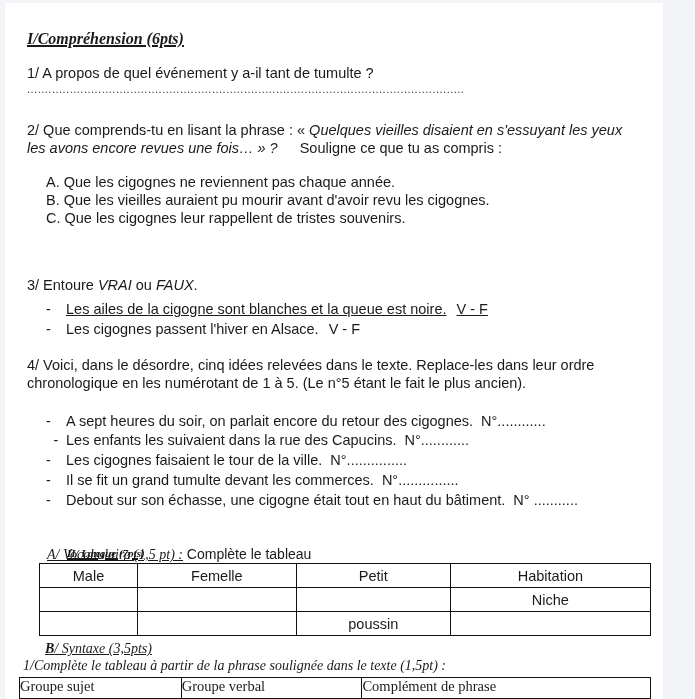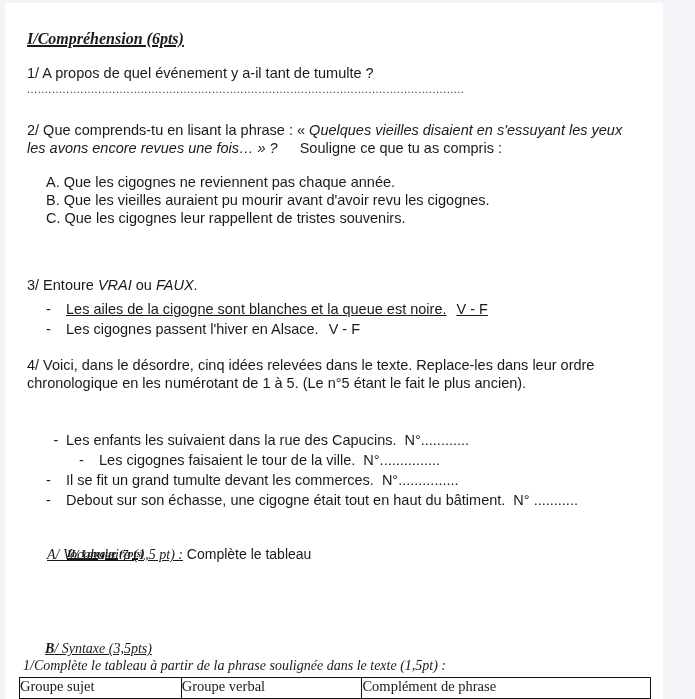--- a/index.html
+++ b/index.html
@@ -65,39 +65,64 @@
   <div class="abs list-line" style="left:41px; top:298px;text-decoration:underline;">
     <span class="dash">-</span><span>Les ailes de la cigogne sont blanches et la queue est noire.</span><span style="display:inline-block;width:10px"></span><span>V - F</span>
   </div>
   <div class="abs list-line" style="left:41px; top:318px;">
     <span class="dash">-</span><span>Les cigognes passent l'hiver en Alsace.</span><span style="display:inline-block;width:10px"></span><span>V - F</span>
   </div>
 
   <div class="abs q" style="left:22px; top:354px;">4/ Voici, dans le désordre, cinq idées relevées dans le texte. Replace-les  dans leur ordre</div>
   <div class="abs q" style="left:22px; top:372px;">chronologique en les numérotant de 1 à 5.  (Le n°5 étant le fait le plus ancien).</div>
 
+  <div class="abs list-line" style="left:41px; top:410px;">
+    <span class="dash">-</span><span>A sept heures du soir, on parlait encore du retour des cigognes.</span><span style="display:inline-block;width:8px"></span><span>N°............</span>
+  </div>
   <div class="abs list-line" style="left:41px; top:429px;text-align:center;">
     <span class="dash">-</span><span>Les enfants les suivaient dans la rue des Capucins.</span><span style="display:inline-block;width:8px"></span><span>N°............</span>
   </div>
-  <div class="abs list-line" style="left:41px; top:449px;margin-left:33px;">
+  <div class="abs list-line" style="left:41px; top:449px;">
     <span class="dash">-</span><span>Les cigognes faisaient le tour de la ville.</span><span style="display:inline-block;width:8px"></span><span>N°...............</span>
   </div>
   <div class="abs list-line" style="left:41px; top:469px;">
     <span class="dash">-</span><span>Il se fit un grand tumulte devant les commerces.</span><span style="display:inline-block;width:8px"></span><span>N°...............</span>
   </div>
   <div class="abs list-line" style="left:41px; top:489px;">
     <span class="dash">-</span><span>Debout sur son échasse, une cigogne était tout en haut du bâtiment.</span><span style="display:inline-block;width:8px"></span><span>N° ...........</span>
   </div>
 
   <div class="abs sec-title" style="left:22px; top:544px; font-size:11px;margin-left:40px;">II/ Langue (7pts)</div>
 
   <div class="abs" style="left:42px; top:543px; font-size:14px;">
     <span class="sub-title">A/ Vocabulaire (1,5 pt) :</span><span> Complète le tableau</span>
   </div>
 
+  <table class="vocab">
+    <tbody>
+        <tr>
+      <td>Male</td>
+      <td>Femelle</td>
+      <td>Petit</td>
+      <td>Habitation</td>
+    </tr>
+    <tr>
+      <td></td>
+      <td></td>
+      <td></td>
+      <td>Niche</td>
+    </tr>
+    <tr>
+      <td></td>
+      <td></td>
+      <td>poussin</td>
+      <td></td>
+    </tr>
+  </tbody>
+    </table>
 
   <div class="abs" style="left:40px; top:637px; font-size:14px;">
     <span class="serif" style="font-weight:bold; font-style:italic; text-decoration:underline;">B</span><span class="sub-title">/ Syntaxe (3,5pts)</span>
   </div>
   <div class="abs serif it" style="left:18px; top:655px; font-size:14px;">1/Complète le tableau à partir de la phrase soulignée dans le texte (1,5pt) :</div>
 
   <table class="syn">
     <tbody>
         <tr>
       <td>Groupe sujet</td>

